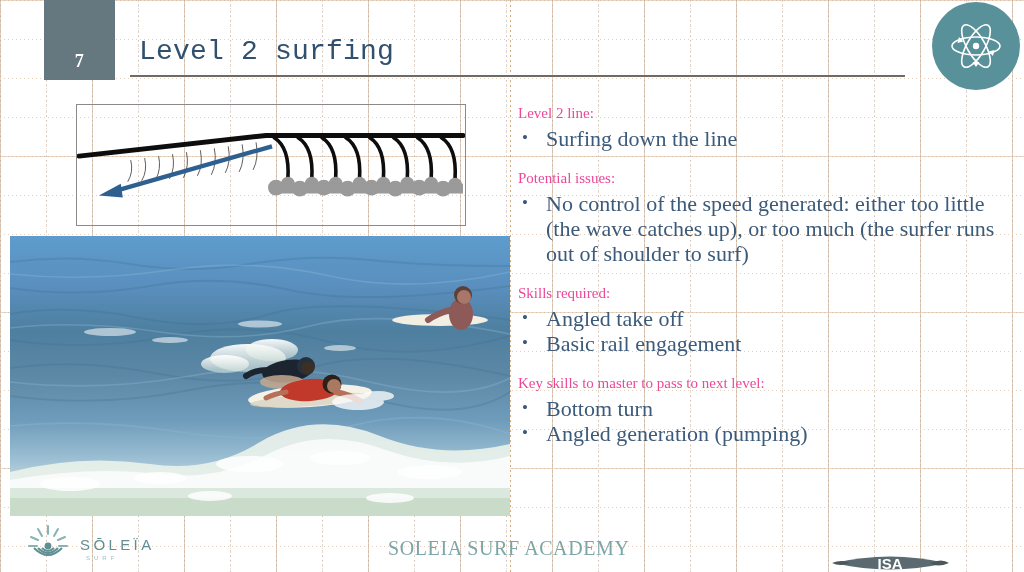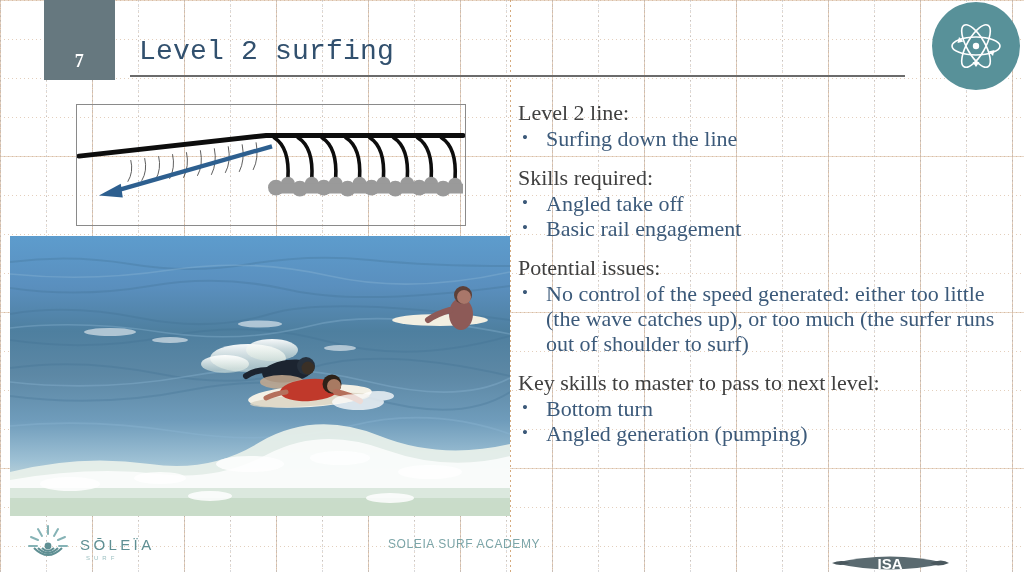--- a/index.html
+++ b/index.html
@@ -58,32 +58,32 @@
   #diagram svg{display:block;width:100%;height:100%;}
 
   
   #photo{position:absolute;left:10px;top:236px;width:500px;height:280px;
         overflow:hidden;}
   #photo svg{display:block;width:100%;height:100%;}
 
   
   #content{position:absolute;left:518px;top:100px;width:500px;}
   .blk{margin-bottom:14px;}
-  .head{color:#404040;font-size:22px;line-height:26px;
+  .head{color:#ec4899;font-size:15px;line-height:26px;
         font-family:"Liberation Serif",serif;}
   ul.bul{list-style:none;margin:0;padding:0;}
   ul.bul li{position:relative;padding-left:28px;color:#3c5a7a;
         font-size:22px;line-height:25px;font-family:"Liberation Serif",serif;}
   ul.bul li::before{content:"•";position:absolute;left:4px;top:-1px;
         color:#3c5a7a;font-size:17px;}
 
   
   #footer-academy{position:absolute;left:388px;top:537px;
-        font-size:12px;letter-spacing:.6px;color:#7ca5a8;
-        font-family:Liberation Sans, sans-serif;}
+        font-size:20px;letter-spacing:.6px;color:#7ca5a8;
+        font-family:Liberation Serif, serif;}
   #soleia-logo{position:absolute;left:28px;top:524px;width:135px;height:42px;}
   #soleia-logo svg{display:block;}
   #isa-logo{position:absolute;left:830px;top:526px;width:120px;height:40px;margin-top:24px;}
   #isa-logo svg{display:block;}
 </style>
 </head>
 <body>
 
 <div id="slide">
 
@@ -272,31 +272,31 @@
   <div id="content">
 
     <div class="blk">
       <div class="head">Level 2 line:</div>
       <ul class="bul">
         <li>Surfing down the line</li>
       </ul>
     </div>
 
     <div class="blk">
+      <div class="head">Potential issues:</div>
+      <ul class="bul">
+        <li>No control of the speed generated: either too little (the wave catches up), or too much (the surfer runs out of shoulder to surf)</li>
+      </ul>
+    </div>
+
+    <div class="blk">
       <div class="head">Skills required:</div>
       <ul class="bul">
         <li>Angled take off</li>
         <li>Basic rail engagement</li>
-      </ul>
-    </div>
-
-    <div class="blk">
-      <div class="head">Potential issues:</div>
-      <ul class="bul">
-        <li>No control of the speed generated: either too little (the wave catches up), or too much (the surfer runs out of shoulder to surf)</li>
       </ul>
     </div>
 
     <div class="blk">
       <div class="head">Key skills to master to pass to next level:</div>
       <ul class="bul">
         <li>Bottom turn</li>
         <li>Angled generation (pumping)</li>
       </ul>
     </div>

